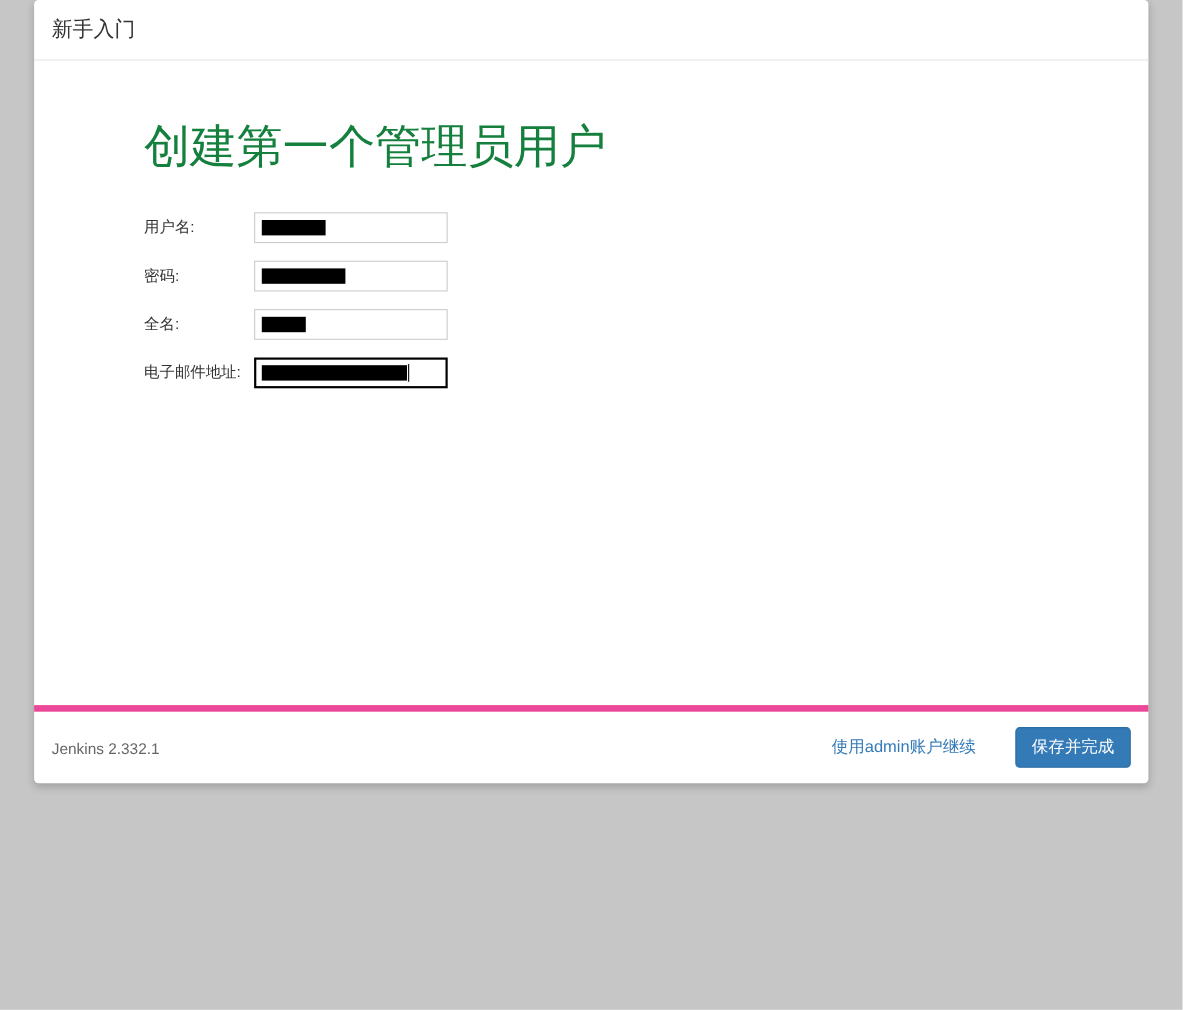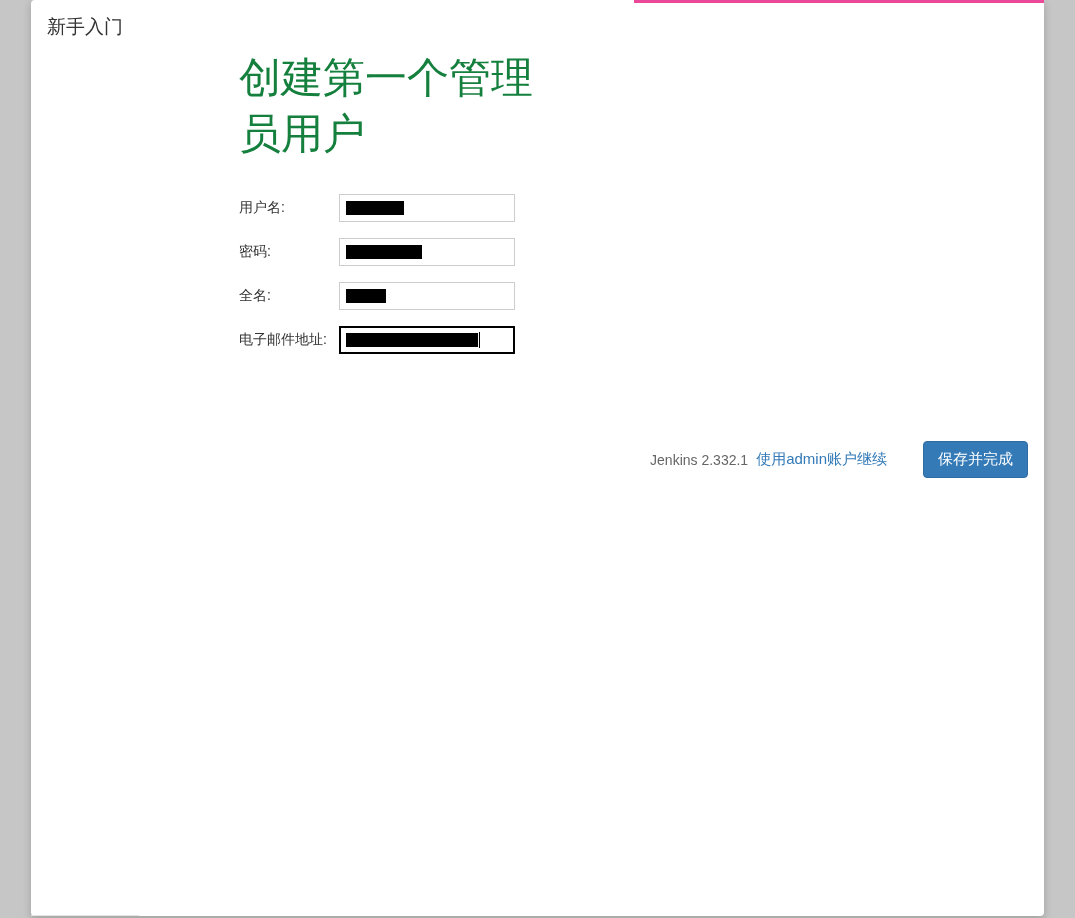--- a/index.html
+++ b/index.html
@@ -12,26 +12,26 @@
       background: #c6c6c6;
       width: 1075px;
       height: 918px;
       position: relative;
     }
     .modal {
       position: absolute;
       top: 0;
       left: 31px;
       width: 1013px;
-      height: 916px;
+      height: 712px;
       background: #fff;
       border-radius: 4px;
       box-shadow: 0 3px 8px rgba(0,0,0,0.2);
       display: flex;
-      flex-direction: row;
+      flex-direction: column;
     }
     .modal-header {
       padding: 14px 16px;
       border-bottom: 1px solid #e5e5e5;
       color: #333;
       font-size: 19px;
       font-weight: 400;
     }
     .modal-body {
       flex: 1;
@@ -71,21 +71,21 @@
       background: #fff;
       padding: 5px 6px;
       display: flex;
       align-items: center;
     }
     .input-wrapper.focused {
       border: 2px solid #000;
       padding: 4px 5px;
     }
     .modal-footer {
-      border-top: 3px solid #ec4899;
+      border-top: 6px solid #ec4899;
       padding: 14px 16px;
       display: flex;
       align-items: center;
       justify-content: space-between;
     }
     .version-label {
       font-size: 14px;
       color: #666;
     }
     .footer-actions {

